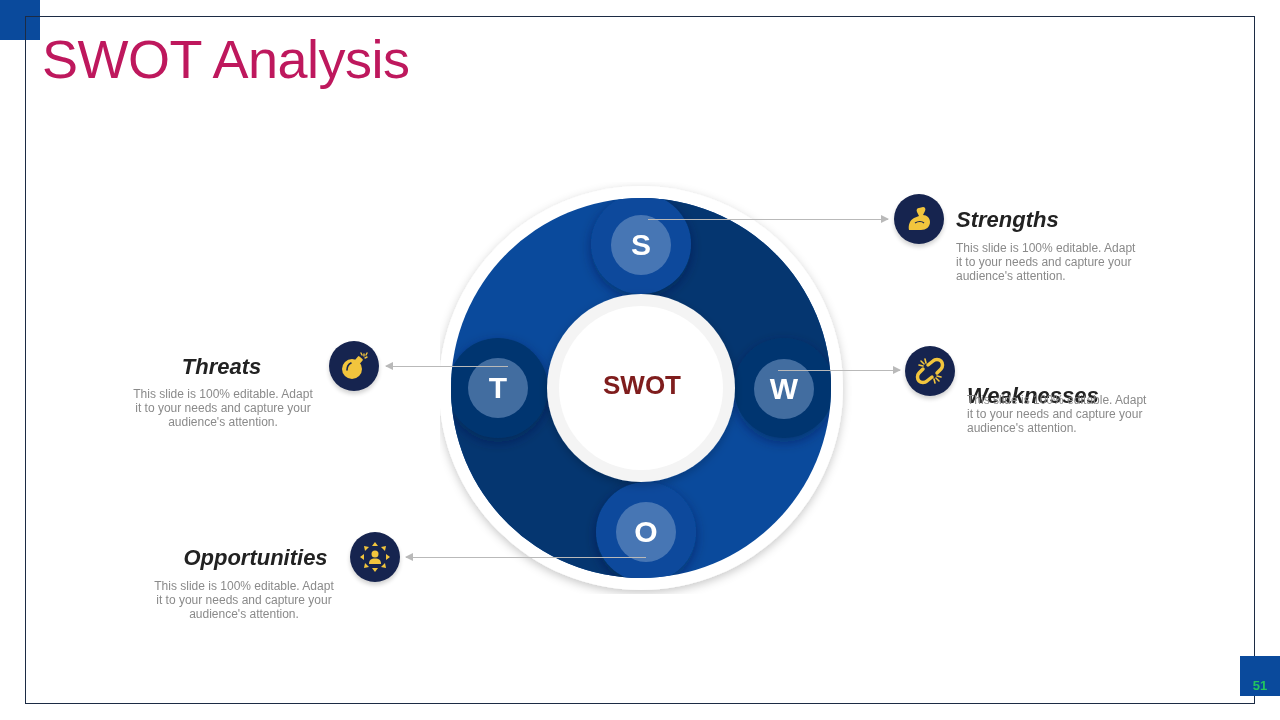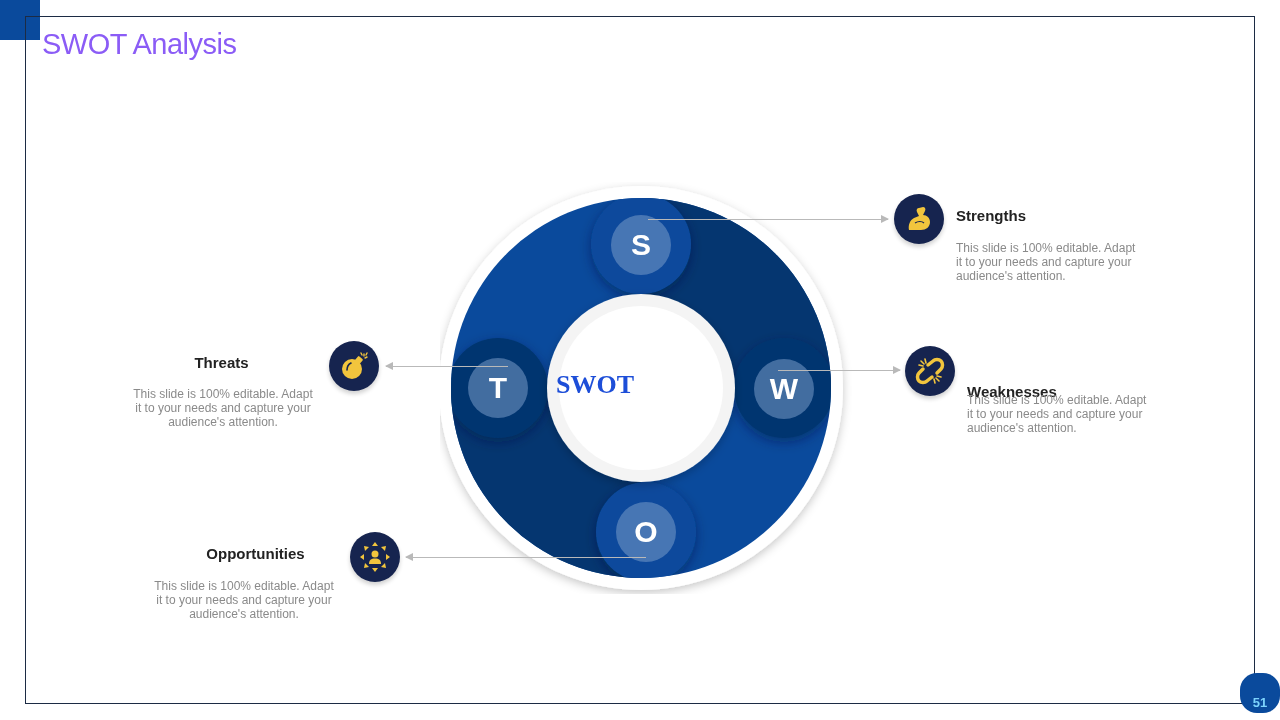--- a/index.html
+++ b/index.html
@@ -10,42 +10,41 @@
     }
     .corner-tl {
       position: absolute; left: 0; top: 0; width: 40px; height: 40px;
       background: #0a4a9c;
     }
     .frame {
       position: absolute; left: 25px; top: 16px; width: 1230px; height: 688px;
       border: 1px solid #1c2b44; box-sizing: border-box;
     }
     .page-num {
-      position: absolute; left: 1240px; top: 673px; width: 40px; height: 40px;
-      background: #0a4a9c; color: #7dd3fc;
+      position: absolute; left: 1240px; top: 656px; width: 40px; height: 40px;
+      background: #0a4a9c; color: #22c55e;
       font-family: "Liberation Sans", sans-serif; font-weight: bold; font-size: 13px;
       display: flex; align-items: flex-end; justify-content: center; padding-bottom: 3px;
       box-sizing: border-box;
-      border-radius: 17px;
     }
     .title {
       position: absolute; left: 42px; top: 28px; margin: 0;
-      font-size: 29px; font-weight: normal; color: #8b5cf6;
+      font-size: 54px; font-weight: normal; color: #be185d;
       letter-spacing: -0.5px;
       font-family: "Liberation Sans", sans-serif;
     }
     
     .diagram {
       position: absolute; left: 440px; top: 182px; width: 412px; height: 412px;
     }
     .diagram svg { position: absolute; left: 0; top: 0; }
     .center-label {
-      position: absolute; left: 556px; top: 370px; width: 172px; 
-      font-weight: bold; font-size: 26px; color: #1d4ed8;
-      font-family: Liberation Serif, serif;
+      position: absolute; left: 556px; top: 370px; width: 172px; text-align: center;
+      font-weight: bold; font-size: 26px; color: #7f1d1d;
+      font-family: Liberation Sans, sans-serif;
     }
     .letter {
       position: absolute; width: 60px; height: 60px; border-radius: 50%;
       background: rgba(120,155,200,0.55);
       color: #ffffff; font-weight: bold; font-size: 30px;
       display: flex; align-items: center; justify-content: center;
       font-family: "Liberation Sans", sans-serif;
     }
     .connector {
       position: absolute; height: 1px; background: #b9b9b9;
@@ -57,22 +56,22 @@
     .arrow-r::after { right: -1px; border-left: 8px solid #b9b9b9; }
     .arrow-l::after { left: -1px; border-right: 8px solid #b9b9b9; }
 
     .icon-circle {
       position: absolute; width: 50px; height: 50px; border-radius: 50%;
       background: #16244f;
       box-shadow: 0 3px 4px rgba(0,0,0,0.18);
       display: flex; align-items: center; justify-content: center;
     }
     .item-title {
-      position: absolute; font-weight: bold; font-size: 15px; color: #222222;
-      font-family: "Liberation Sans", sans-serif; white-space: nowrap;
+      position: absolute; font-weight: bold; font-size: 22px; color: #222222;
+      font-family: "Liberation Sans", sans-serif; white-space: nowrap; font-style: italic;
     }
     .item-desc {
       position: absolute; font-size: 12px; line-height: 14px; color: #8a8a8a;
       width: 180px; font-family: "Liberation Sans", sans-serif;
     }
     .align-right { text-align: center; }
   </style>
 </head>
 <body>
 

